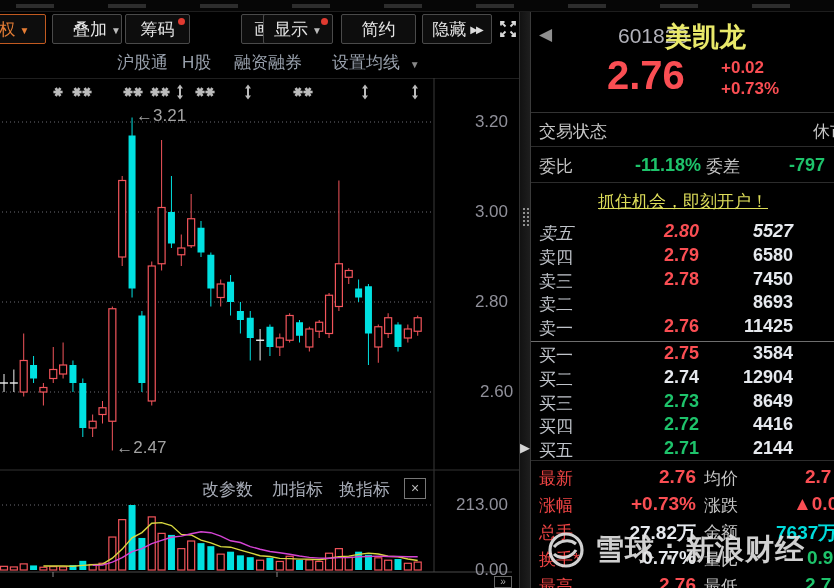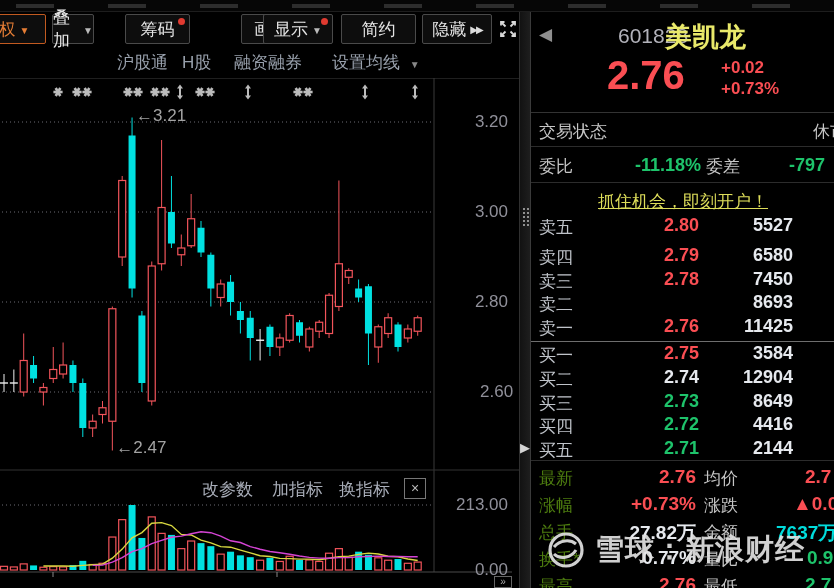--- a/index.html
+++ b/index.html
@@ -13,21 +13,21 @@
     background:repeating-linear-gradient(90deg,#3a3a3a 0 38px,transparent 38px 92px);}
 
   
   .tbtn{position:absolute;top:14px;height:30px;background:#0d0d0d;border:1px solid #4a4a4a;border-radius:2px;
         color:#e5e5e5;font-size:17px;display:flex;align-items:center;justify-content:center;gap:4px;cursor:pointer;}
   .tbtn .arrow{font-size:10px;color:#bbb;margin-top:2px;}
   .tbtn .chevrons{font-size:10px;color:#ddd;letter-spacing:-2px;}
   .tbtn .reddot{position:absolute;top:3px;right:4px;width:7px;height:7px;border-radius:50%;background:#e03a30;}
   .b-fuquan{left:-18px;width:64px;border-color:#c25a20;color:#e57d35;}
   .b-fuquan .arrow{color:#e57d35;}
-  .b-overlay{left:52px;width:42px;}
+  .b-overlay{left:52px;width:70px;justify-content:flex-end;}
   .b-chips{left:125px;width:65px;}
   .b-draw{left:197px;width:60px;margin-left:44px;}
   .b-display{left:263px;width:70px;}
   .b-simple{left:341px;width:75px;}
   .b-hide{left:422px;width:70px;}
   .fs-icon{position:absolute;left:496px;top:17px;width:24px;height:24px;cursor:pointer;}
 
   
   .subtab{position:absolute;top:51px;height:24px;line-height:24px;color:#98a0ac;font-size:17px;cursor:pointer;}
   .st1{left:117px;} .st2{left:182px;} .st3{left:234px;} .st4{left:332px;}
@@ -78,21 +78,21 @@
       text-decoration:underline;cursor:pointer;}
 
   .obrow{position:absolute;left:0;width:304px;height:23px;font-size:18px;cursor:pointer;}
   .obrow .lab{position:absolute;left:8px;top:1px;color:#bfc3c9;font-size:17px;}
   .obrow .price{position:absolute;left:10px;top:0;width:158px;text-align:right;font-weight:bold;}
   .obrow .vol{position:absolute;left:170px;top:0;width:92px;text-align:right;color:#e6e9ee;font-weight:bold;}
   .ob-mid{position:absolute;left:0;top:329px;width:304px;height:1px;background:#6e6e6e;}
   .ob-bot{position:absolute;left:0;top:448px;width:304px;height:1px;background:#2c2c2c;}
 
   .srow{position:absolute;left:0;width:304px;height:27px;font-size:17px;}
-  .srow .l1{position:absolute;left:8px;top:4px;color:#4d7c0f;}
+  .srow .l1{position:absolute;left:8px;top:4px;color:#ef4444;}
   .srow .v1{position:absolute;left:5px;top:3px;width:160px;text-align:right;font-size:19px;font-weight:bold;}
   .srow .l2{position:absolute;left:173px;top:4px;color:#c6c6c6;}
   .srow .v2{position:absolute;top:3px;font-size:19px;font-weight:bold;white-space:nowrap;}
 
   .c-red{color:#fa4e53;} .c-green{color:#1ec36b;} .c-cyan{color:#00dcdc;} .c-white{color:#e6e9ee;}
 
   .watermark{position:absolute;left:14px;top:514px;width:300px;height:48px;z-index:6;pointer-events:none;
              display:flex;align-items:center;opacity:.92;}
   .watermark .wm-text{color:#e2e2e2;font-size:29px;font-weight:bold;letter-spacing:1px;margin-left:8px;white-space:nowrap;}
 </style>
@@ -369,21 +369,21 @@
     </div>
     <div class="weibi-row">
       <span class="lab1 rrow-label">委比</span>
       <span class="v1">-11.18%</span>
       <span class="lab2 rrow-label">委差</span>
       <span class="v2">-797</span>
     </div>
     <a class="ad">抓住机会，即刻开户！</a>
 
     <div id="order-rows">
-        <div class="obrow" style="top: 203px;">
+        <div class="obrow" style="top: 209px; font-style: italic;">
           <span class="lab">卖五</span>
           <span class="price c-red">2.80</span>
           <span class="vol">5527</span>
         </div>
         <div class="obrow" style="top: 232.8px;">
           <span class="lab">卖四</span>
           <span class="price c-red">2.79</span>
           <span class="vol">6580</span>
         </div>
         <div class="obrow" style="top: 256.6px;">

